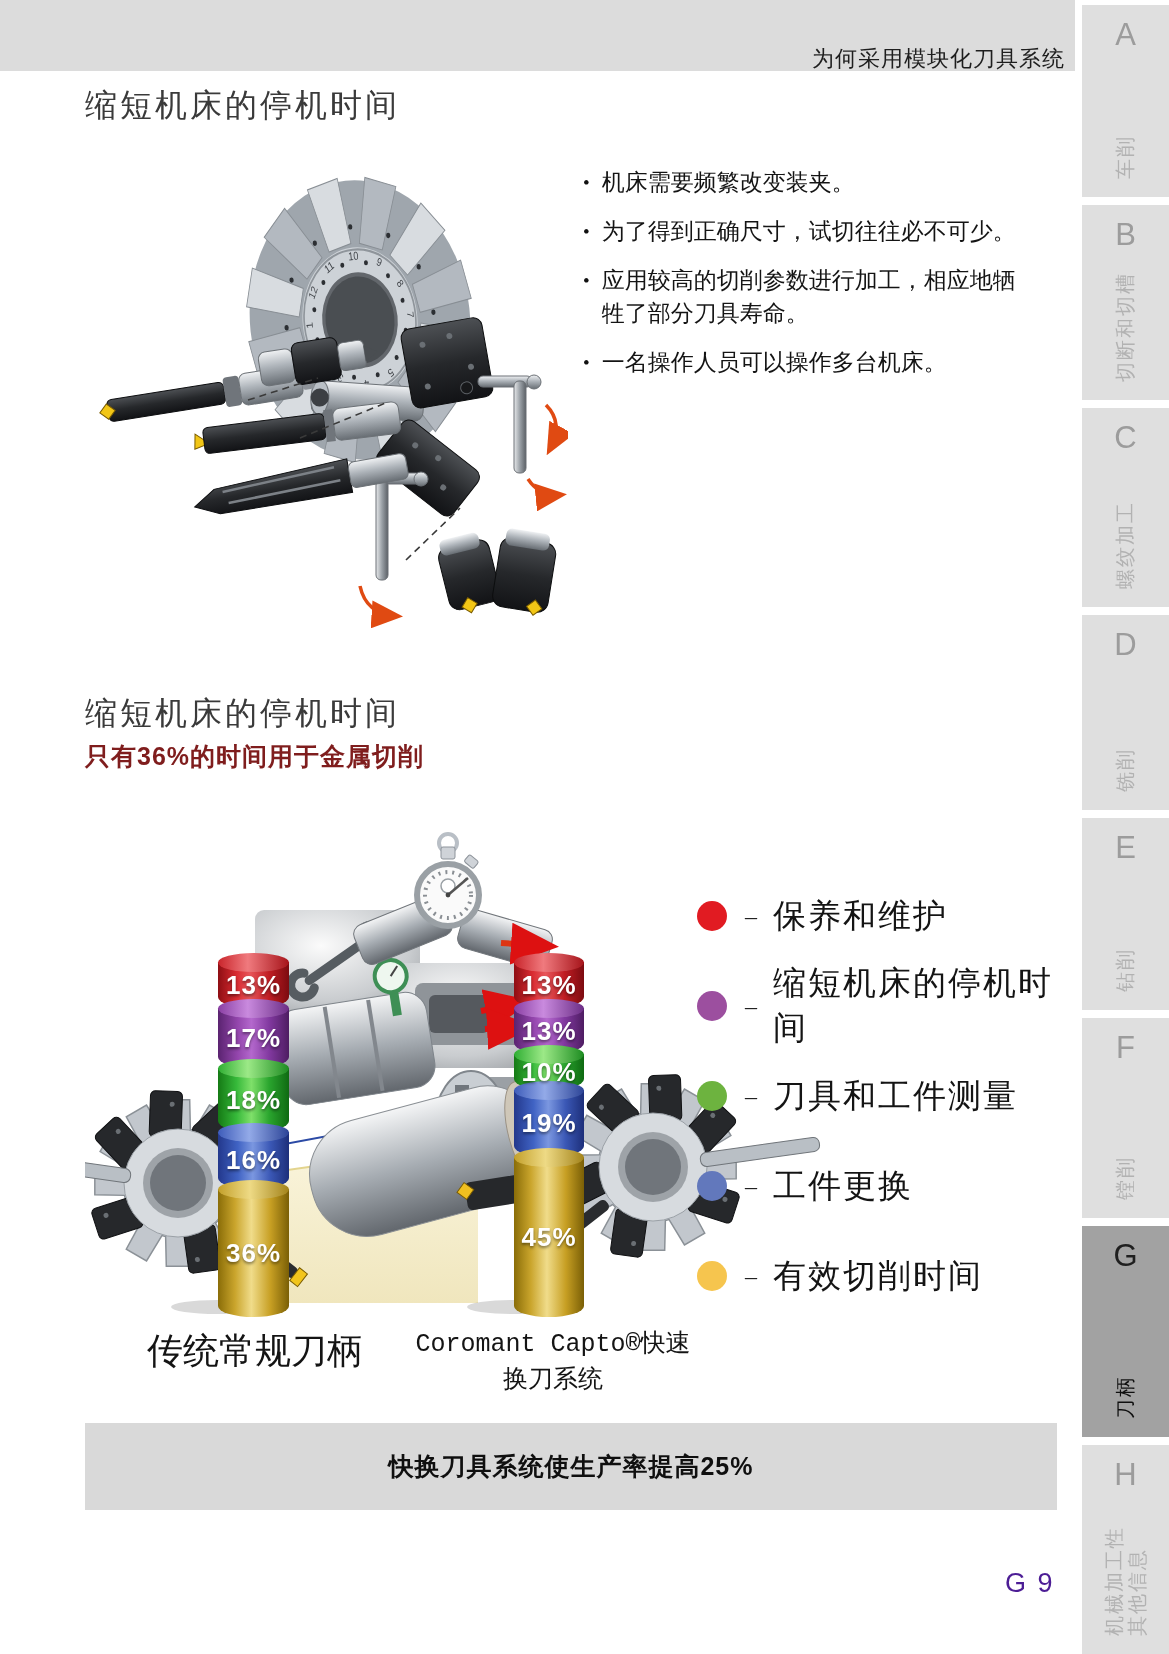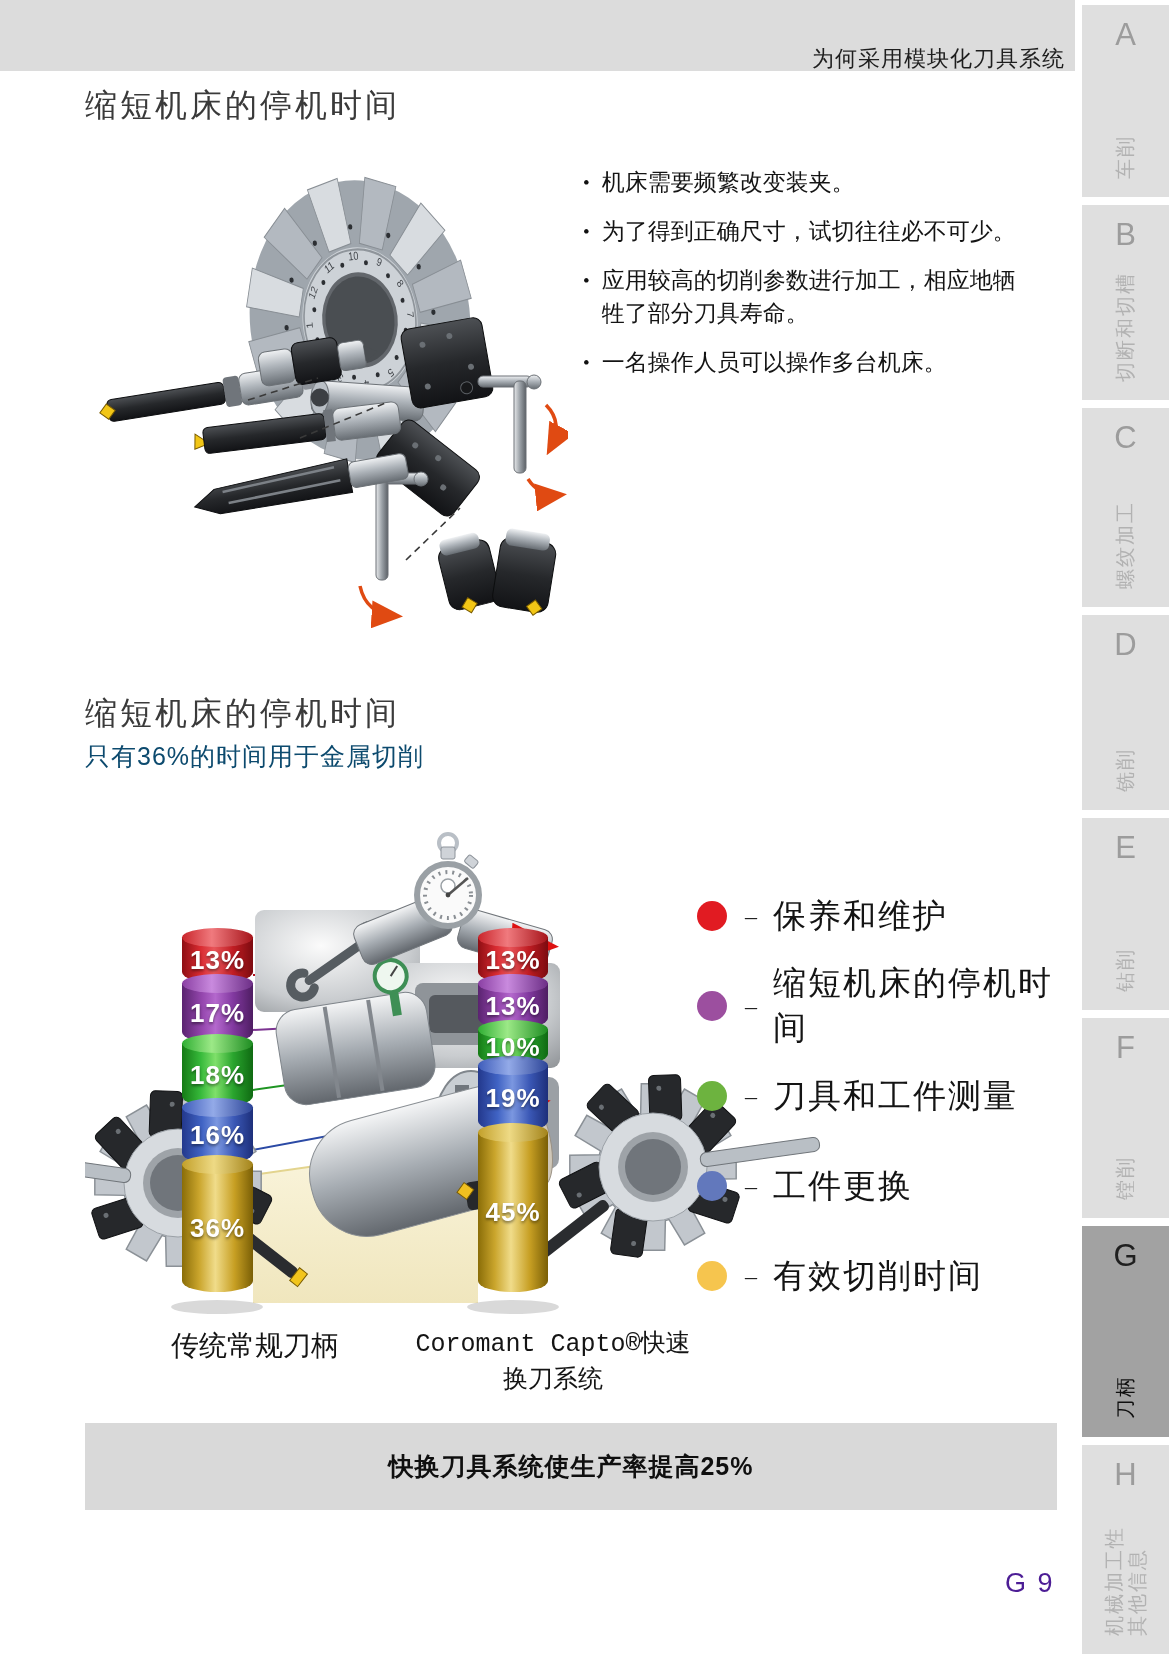--- a/index.html
+++ b/index.html
@@ -5,52 +5,52 @@
   html,body{margin:0;padding:0;background:#ffffff;}
   .page{position:relative;width:1169px;height:1654px;background:#fff;overflow:hidden;
         font-family:"Liberation Sans",sans-serif;}
   
   .hdr-band{position:absolute;left:0;top:0;width:1075px;height:71px;background:#dcdcdc;}
   .hdr-text{position:absolute;right:10px;top:32px;font-family:"Liberation Serif","DejaVu Serif",serif;
             font-size:22px;color:#1e1e1e;letter-spacing:1px;margin-top:12px;}
   
   .title1{position:absolute;left:85px;top:84px;font-size:32px;color:#3a3a3a;letter-spacing:3px;font-weight:500;}
   .title2{position:absolute;left:85px;top:692px;font-size:32px;color:#3a3a3a;letter-spacing:3px;font-weight:500;}
-  .subtitle{position:absolute;left:85px;top:740px;font-size:25px;color:#0c4a6e;font-weight:400;letter-spacing:1px;}
+  .subtitle{position:absolute;left:85px;top:740px;font-size:25px;color:#7f1d1d;font-weight:700;letter-spacing:1px;}
   
   .bullets{position:absolute;left:583px;top:166px;width:445px;margin:0;padding:0;list-style:none;
            font-family:"Liberation Serif","DejaVu Serif",serif;font-size:23px;line-height:33px;color:#141414;}
   .bullets li{display:flex;gap:12px;margin-bottom:16px;}
   .bullets .dot{flex:0 0 auto;font-size:19px;line-height:33px;color:#111;}
   
   .turret-svg{position:absolute;left:88px;top:150px;pointer-events:none;}
   .chart-wrap{position:absolute;left:85px;top:815px;width:975px;height:560px;}
   .chart-svg{position:absolute;left:0;top:0;pointer-events:none;}
   
-  .stack{position:absolute;top:122px;}
+  .stack{position:absolute;top:147px;margin-left:36px;}
   .stack.left{left:97px;width:71px;}
   .stack.right{left:393px;width:70px;}
   .seg{position:relative;width:100%;}
   .seg .cap{position:absolute;left:0;right:0;top:-9px;height:19px;border-radius:50%;z-index:2;}
   .seg .cbody{position:absolute;inset:0;border-radius:0 0 50% 50% / 0 0 11px 11px;}
   .seg .pct{position:absolute;inset:0;display:flex;align-items:center;justify-content:center;z-index:3;
             color:#fff;font-weight:700;font-size:26px;text-shadow:0 2px 3px rgba(0,0,0,.45);letter-spacing:1px;}
   .c-red .cbody{background:linear-gradient(90deg,#8e0e13,#d92b31 26%,#e8555a 45%,#c01d23 72%,#7c0b10);}
   .c-red .cap{background:linear-gradient(90deg,#c9252b,#f07a7e 42%,#a6141a);}
   .c-purple .cbody{background:linear-gradient(90deg,#5a2370,#9446ad 28%,#b468cd 47%,#8239a0 72%,#4e1d62);}
   .c-purple .cap{background:linear-gradient(90deg,#8a3fa3,#c98ade 42%,#6c2e86);}
   .c-green .cbody{background:linear-gradient(90deg,#157a15,#36b93a 26%,#7fe06a 47%,#2aa52e 72%,#0f6a12);}
   .c-green .cap{background:linear-gradient(90deg,#2fae33,#9ce987 42%,#1d8c21);}
   .c-blue .cbody{background:linear-gradient(90deg,#23388c,#4063c4 28%,#7b97e0 49%,#3a57b5 74%,#1d2f7a);}
   .c-blue .cap{background:linear-gradient(90deg,#3e5cba,#93aae8 44%,#2c4497);}
   .c-yellow .cbody{background:linear-gradient(90deg,#8a6d08,#caa52c 24%,#f0dc8a 47%,#c79f23 74%,#7a5f06);}
   .c-yellow .cap{background:linear-gradient(90deg,#c3a02a,#eeda85 45%,#a3831a);}
   
   .cat1{position:absolute;left:55px;top:512px;width:230px;text-align:center;
-        font-family:"Liberation Serif","DejaVu Serif",serif;font-size:28px;color:#141414;}
+        font-family:"Liberation Serif","DejaVu Serif",serif;font-size:36px;color:#141414;}
   .cat2{position:absolute;left:318px;top:512px;width:300px;text-align:center;white-space:pre-line;
         font-family:"Liberation Mono","DejaVu Sans Mono",monospace;font-size:25px;line-height:36px;color:#141414;}
   
   .legend{position:absolute;left:612px;top:56px;display:flex;flex-direction:column;}
   .lg-entry{height:90px;display:flex;align-items:center;}
   .lg-dot{width:30px;height:30px;border-radius:50%;flex:0 0 auto;}
   .lg-dash{margin:0 16px 0 18px;font-family:"Liberation Serif","DejaVu Serif",serif;font-size:24px;color:#222;}
   .lg-text{font-family:"Liberation Serif","DejaVu Serif",serif;font-size:33px;color:#141414;letter-spacing:2px;}
   
   .banner{position:absolute;left:85px;top:1423px;width:972px;height:87px;background:#d9d9d9;

